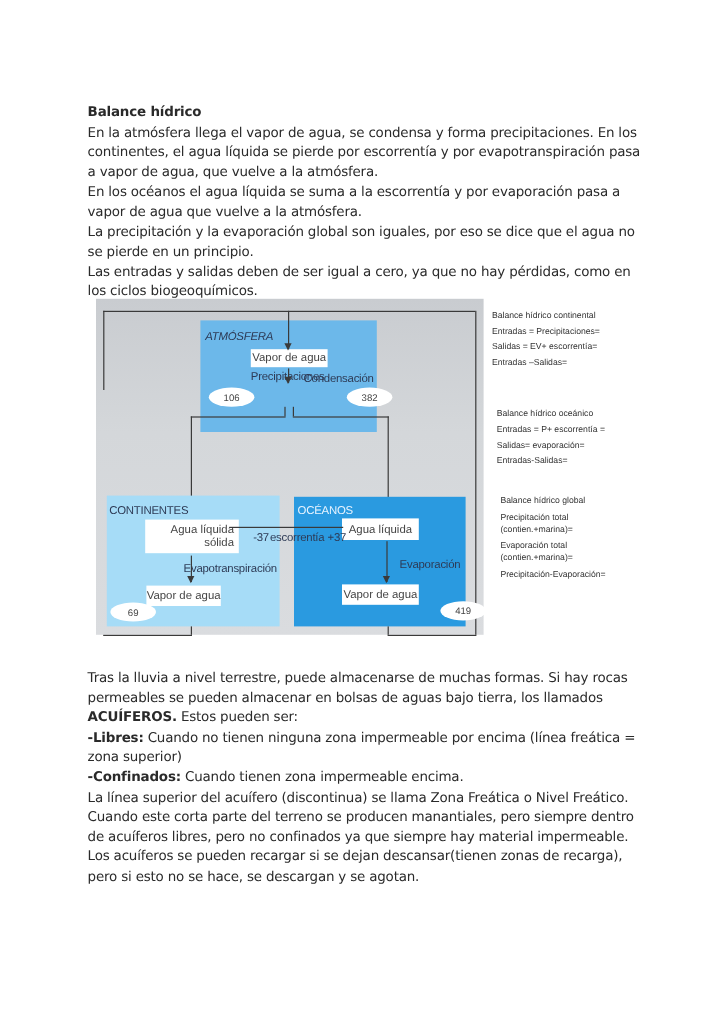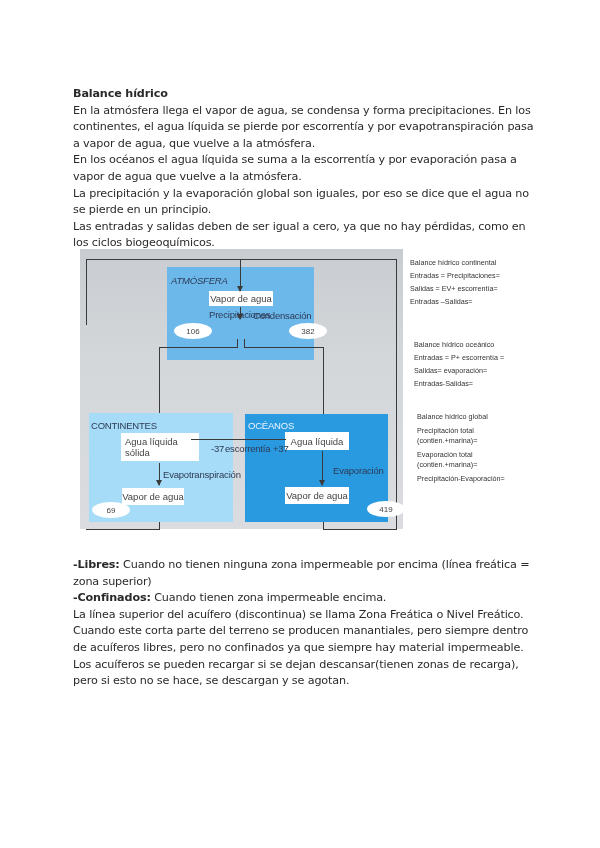--- a/index.html
+++ b/index.html
@@ -17,21 +17,21 @@
              background: linear-gradient(180deg, #c9ccd0 0%, #d4d7da 40%, #dadcdf 100%); }
   .frame-line { position: absolute; background: #3a3a3a; }
   .box { position: absolute; }
   .atm { left: 87px; top: 18px; width: 147px; height: 93px; background: #6cb8ea; }
   .cont { left: 9px; top: 164px; width: 144px; height: 109px; background: #a6dcf7; }
   .ocean { left: 165px; top: 165px; width: 143px; height: 108px; background: #2a9ae0; }
   .lbl { position: absolute; font-family: "Liberation Sans", sans-serif; font-size: 9.5px;
          color: #2d3a55; white-space: nowrap; letter-spacing: -0.2px; }
   .ocean .lbl.head { color: #e8f4ff; }
   .wbox { position: absolute; background: #fff; font-family: "Liberation Sans", sans-serif;
-          font-size: 9.5px; color: #444; text-align: left; line-height: 11px;
+          font-size: 9.5px; color: #444; text-align: right; line-height: 11px;
           display: flex; align-items: center; justify-content: center; }
   .circle { position: absolute; width: 38px; height: 16px; border-radius: 50%;
             background: #fff; font-family: "Liberation Sans", sans-serif; font-size: 8px;
             color: #444; display: flex; align-items: center; justify-content: center; }
   .arrow-v { position: absolute; width: 1px; background: #3a3a3a; }
   .arrow-v::after { content: ""; position: absolute; left: -3px; bottom: -1px;
                     border-left: 3.5px solid transparent; border-right: 3.5px solid transparent;
                     border-top: 6px solid #3a3a3a; }
   .line-h { position: absolute; height: 1px; background: #3a3a3a; }
   .line-v { position: absolute; width: 1px; background: #3a3a3a; }
@@ -76,21 +76,21 @@
   <div class="line-v" style="left:157px; top:90px; height:8px;"></div>
   <div class="line-h" style="left:79px; top:98px; width:79px;"></div>
   <div class="arrow-v" style="left:79px; top:98px; height:82px;"></div>
   <div class="line-v" style="left:164px; top:90px; height:8px;"></div>
   <div class="line-h" style="left:164px; top:98px; width:80px;"></div>
   <div class="arrow-v" style="left:243px; top:98px; height:82px;"></div>
 
   <div class="box cont">
     <div class="lbl" style="left:2px; top:7px;">CONTINENTES</div>
     <div class="wbox" style="left:32px; top:20px; width:70px; height:28px; padding:0 4px;">Agua líquida sólida</div>
-    <div class="lbl" style="left:74px; top:56px;">Evapotranspiración</div>
+    <div class="lbl" style="left:64px; top:56px;">Evapotranspiración</div>
     <div class="wbox" style="left:33px; top:75px; width:62px; height:17px;">Vapor de agua</div>
     <div class="circle" style="left:3px; top:89px;">69</div>
   </div>
   <div class="arrow-v" style="left:79px; top:214px; height:22px;"></div>
 
   <div class="box ocean">
     <div class="lbl head" style="left:3px; top:6px;">OCÉANOS</div>
     <div class="wbox" style="left:40px; top:18px; width:64px; height:18px;">Agua líquida</div>
     <div class="lbl" style="left:88px; top:51px;">Evaporación</div>
     <div class="wbox" style="left:40px; top:73px; width:64px; height:17px;">Vapor de agua</div>
@@ -124,18 +124,19 @@
 </div>
 
 <div id="note-glob" class="note">
   <div>Balance hídrico global</div>
   <div style="white-space:normal; width:80px;">Precipitación total (contien.+marina)=</div>
   <div style="white-space:normal; width:80px;">Evaporación total (contien.+marina)=</div>
   <div>Precipitación-Evaporación=</div>
 </div>
 
 <div id="aquifers" class="para">
+  <p><span>Tras la lluvia a nivel terrestre, puede almacenarse de muchas formas. Si hay rocas permeables se pueden almacenar en bolsas de aguas bajo tierra, los llamados </span><span class="bold">ACUÍFEROS.</span><span> Estos pueden ser:</span></p>
   <p><span class="bold">-Libres:</span><span> Cuando no tienen ninguna zona impermeable por encima (línea freática = zona superior)</span></p>
   <p><span class="bold">-Confinados:</span><span> Cuando tienen zona impermeable encima.</span></p>
   <p>La línea superior del acuífero (discontinua) se llama Zona Freática o Nivel Freático.</p>
   <p>Cuando este corta parte del terreno se producen manantiales, pero siempre dentro de acuíferos libres, pero no confinados ya que siempre hay material impermeable.</p>
   <p>Los acuíferos se pueden recargar si se dejan descansar(tienen zonas de recarga), pero si esto no se hace, se descargan y se agotan.</p>
 </div>
 
 </body></html>

